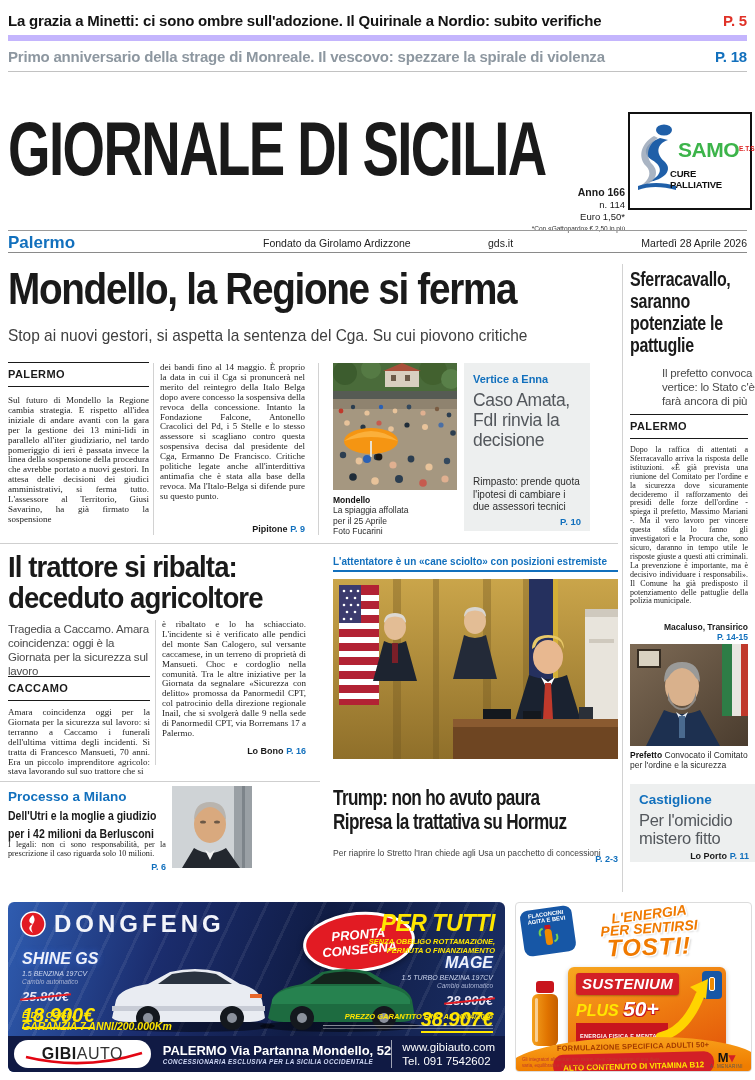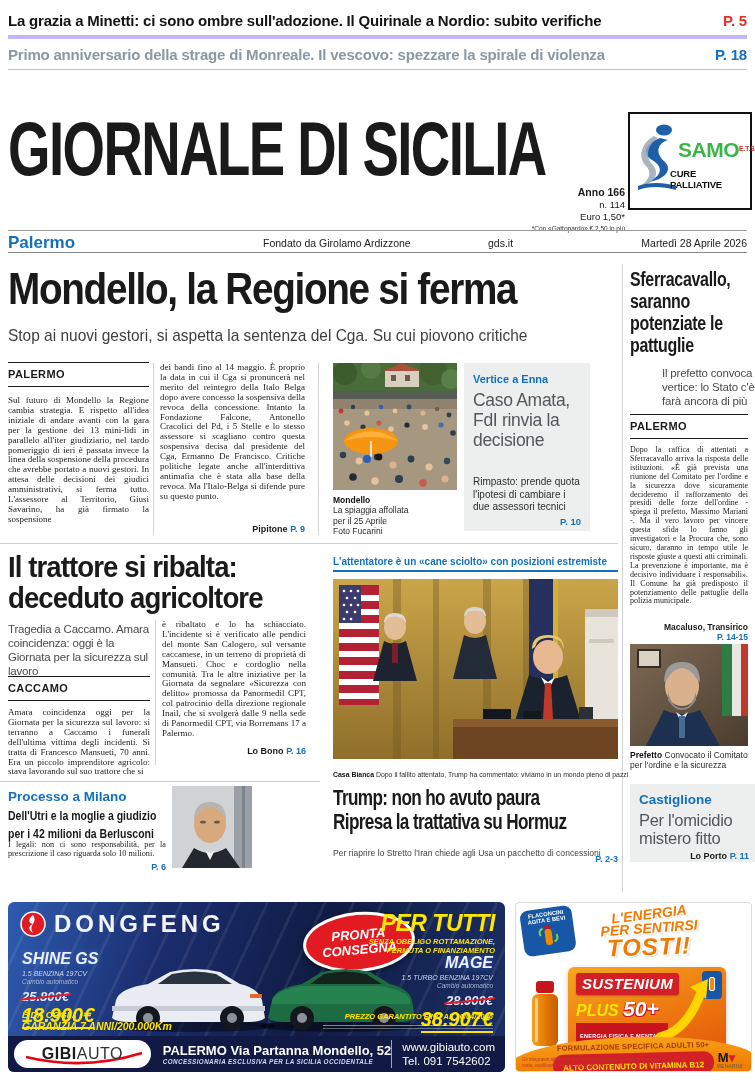--- a/index.html
+++ b/index.html
@@ -15,21 +15,21 @@
   .kicker{font-weight:800;font-size:11px;letter-spacing:.4px;border-top:1.5px solid #1a1a1a;
           border-bottom:1px solid #1a1a1a;padding:5px 0 6px;}
   .pref{color:var(--blue);font-weight:800;}
   .byline{font-weight:800;font-size:9px;text-align:right;}
   
   .strips{position:absolute;left:8px;right:8px;top:5px;}
   .strip{display:flex;justify-content:space-between;align-items:center;padding:7px 0 6px;
          font-weight:800;font-size:15px;letter-spacing:-.2px;}
   .strip .pg{font-weight:800;font-size:15px;}
   .s1{border-top:2px solid #161616;border-bottom:3px solid #161616;color:var(--blue);}
-  .s2{border-bottom:4px solid #c4b5fd;color:#141414;}
+  .s2{border-bottom:6px solid #c4b5fd;color:#141414;}
   .s3{border-bottom:1px solid #c2c2c2;color:#8d97a0;}
   
   .mast-title{position:absolute;left:8px;top:106px;font-size:70px;font-weight:800;
       letter-spacing:-2px;white-space:nowrap;transform:scaleX(.78) scaleY(1.08);transform-origin:left top;}
   .samo{position:absolute;left:628px;top:112px;width:124px;height:98px;border:2.5px solid #111;
         background:#fff;}
   .pricebox{position:absolute;left:420px;top:186px;width:205px;text-align:right;line-height:1.25;}
   .datebar{position:absolute;left:8px;right:8px;top:230px;height:23px;border-top:1px solid #9a9a9a;
         border-bottom:1px solid #8a8a8a;}
   
@@ -338,23 +338,20 @@
       <polygon points="208,98 215,112 222,98 215,103" fill="#fff"></polygon>
       <path d="M212,104 L218,104 L220,140 L210,140 Z" fill="#c0392b"></path>
 
       <rect x="120" y="140" width="165" height="40" fill="#6e4522"></rect>
       <rect x="120" y="140" width="165" height="8" fill="#8a5a30"></rect>
       <rect x="150" y="130" width="28" height="10" fill="#14181e"></rect>
       <rect x="190" y="132" width="18" height="8" fill="#14181e"></rect>
       <rect x="246" y="128" width="14" height="12" fill="#2a2f38"></rect>
     </svg>
   </div>
-  <div class="abs" style="left:333px;top:763px;">
-    <span class="nw cap" style="font-size:7.5px;transform:scaleX(.92);"><b>Casa Bianca</b> <span>Dopo il fallito attentato, Trump ha commentato: viviamo in un mondo pieno di pazzi</span></span>
-  </div>
 
   <div class="abs" style="left:333px;top:786px;">
     <span class="nw" style="font-size:22px;font-weight:800;letter-spacing:-.8px;transform:scaleX(.78);line-height:24px;">Trump: non ho avuto paura</span><br>
     <span class="nw" style="font-size:22px;font-weight:800;letter-spacing:-.8px;transform:scaleX(.78);line-height:24px;">Ripresa la trattativa su Hormuz</span>
   </div>
   <div class="abs" style="left:333px;top:842px;">
     <span class="nw" style="font-size:9px;color:#3f3f3f;transform:scaleX(.95);">Per riaprire lo Stretto l'Iran chiede agli Usa un pacchetto di concessioni</span>
   </div>
   <div class="abs pref" style="left:333px;top:854px;width:285px;font-size:9px;text-align:right;">P. 2-3</div>
 

